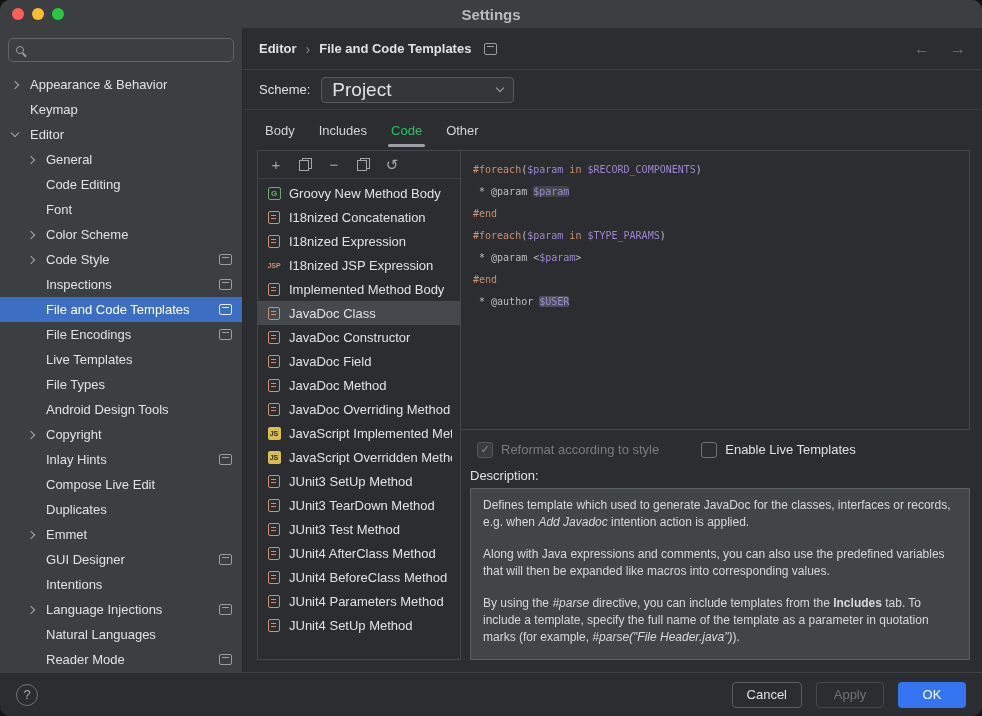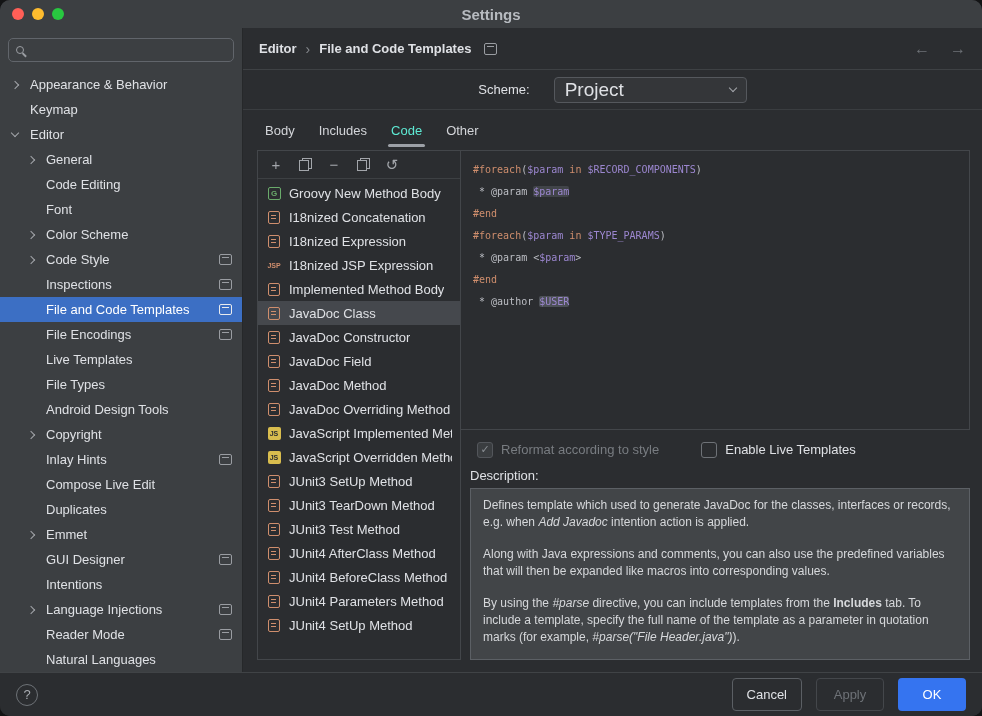--- a/index.html
+++ b/index.html
@@ -39,28 +39,28 @@
 
   
   .main { flex:1; display:flex; flex-direction:column; min-width:0; background:var(--main_bg,#2b2d30); }
   .crumb-row { height:42px; flex:0 0 42px; display:flex; align-items:center; padding:0 16px 0 16px; border-bottom:1px solid #3e4144; }
   .crumb { display:flex; align-items:center; gap:9px; font-size:13px; font-weight:bold; color:#dfe1e5; }
   .crumb-sep { color:#85888d; font-weight:normal; font-size:14px; }
   .crumb .badge-ic { margin-left:4px; width:14px; height:12px; }
   .nav-arrows { margin-left:auto; display:flex; gap:20px; color:#6e7277; font-size:16px; }
   .nav-arrows span { cursor:default; }
 
-  .scheme-row { height:40px; flex:0 0 40px; display:flex; align-items:center; gap:24px; padding:0 16px; border-bottom:1px solid #3a3d40;justify-content:center; }
+  .scheme-row { height:40px; flex:0 0 40px; display:flex; align-items:center; gap:11px; padding:0 16px; border-bottom:1px solid #3a3d40; }
   .scheme-label { font-size:13px; color:#dfe1e5; }
   .select { width:193px; height:26px; background:#343639; border:1px solid #55585d; border-radius:4px; display:flex; align-items:center; padding:0 10px; font-size:19px; color:#dfe1e5; }
   .select .chev { margin-left:auto; }
 
   .tabs-row { height:40px; flex:0 0 40px; display:flex; align-items:stretch; padding:0 10px; }
   .tab { padding:0 12px; display:flex; align-items:center; font-size:13px; color:#d3d5d9; position:relative; }
-  .tab.selected { color:#5eead4; }
+  .tab.selected { color:#22c55e; }
   .tab.selected::after { content:""; position:absolute; left:9px; right:9px; bottom:3px; height:3px; border-radius:2px; background:#9ca0a6; }
 
   
   .content { flex:1; display:flex; margin:0 12px 12px 14px; min-height:0; }
   .list-panel { width:204px; flex:0 0 204px; border:1px solid var(--panel_border,#43464a); display:flex; flex-direction:column; }
   .list-toolbar { height:28px; flex:0 0 28px; display:flex; align-items:center; gap:13px; padding:0 10px; border-bottom:1px solid #3d4043; color:#a3a6ab; }
   .tb-btn { width:16px; height:16px; display:flex; align-items:center; justify-content:center; font-size:15px; line-height:1; cursor:default; }
   .ic-copy { position:relative; width:13px; height:13px; }
   .ic-copy::before { content:""; position:absolute; top:0; right:0; width:8px; height:9px; border:1px solid #a3a6ab; }
   .ic-copy::after { content:""; position:absolute; bottom:0; left:0; width:8px; height:9px; border:1px solid #a3a6ab; background:var(--main_bg,#2b2d30); }
@@ -96,21 +96,21 @@
   .desc-label { margin:8px 0 5px 9px; font-size:13px; color:#dfe1e5; }
   .desc-box { flex:1; margin-left:9px; border:1px solid #5c6065; background:var(--desc_bg,#424548); padding:8px 12px; font-size:12px; line-height:1.45; color:#d6d8db; overflow:hidden; }
   .desc-p + .desc-p { margin-top:14px; }
   .desc-box .it { font-style:italic; }
   .desc-box .bd { font-weight:bold; }
 
   
   .footer { height:44px; flex:0 0 44px; border-top:1px solid #404346; display:flex; align-items:center; padding:0 16px; gap:14px; background:var(--main_bg,#2b2d30); }
   .help-btn { width:22px; height:22px; border:1px solid #6e7277; border-radius:50%; color:#a8acb1; display:flex; align-items:center; justify-content:center; font-size:13px; cursor:default; }
   .spacer { flex:1; }
-  .btn { height:33px; min-width:68px; padding:0 14px; border-radius:4px; font-size:13px; display:flex; align-items:center; justify-content:center; cursor:default; }
+  .btn { height:26px; min-width:68px; padding:0 14px; border-radius:4px; font-size:13px; display:flex; align-items:center; justify-content:center; cursor:default; }
   .btn-cancel { border:1px solid #5b5f64; color:#dfe1e5; background:transparent; }
   .btn-apply  { border:1px solid #44474b; color:#6e7277; background:transparent; }
   .btn-ok     { background:var(--accent,#3574f0); color:#ffffff; }
 </style>
 </head>
 <body>
 
 <div class="window">
 
   <div class="titlebar">
@@ -236,26 +236,26 @@
           </div>
           <div class="tree-row lvl1">
             <span class="chev-box">
               <span class="chev collapsed"></span>
             </span>
             <span class="tree-label">Language Injections</span>
             <span class="badge-ic"></span>
           </div>
           <div class="tree-row lvl1">
             <span class="chev-box"></span>
+            <span class="tree-label">Natural Languages</span>
+          </div>
+          <div class="tree-row lvl1">
+            <span class="chev-box"></span>
             <span class="tree-label">Reader Mode</span>
             <span class="badge-ic"></span>
-          </div>
-          <div class="tree-row lvl1">
-            <span class="chev-box"></span>
-            <span class="tree-label">Natural Languages</span>
           </div>
         </div>
     </div>
 
     <div class="main">
       <div class="crumb-row">
         <div class="crumb">
           <span>Editor</span>
           <span class="crumb-sep">›</span>
           <span>File and Code Templates</span>

